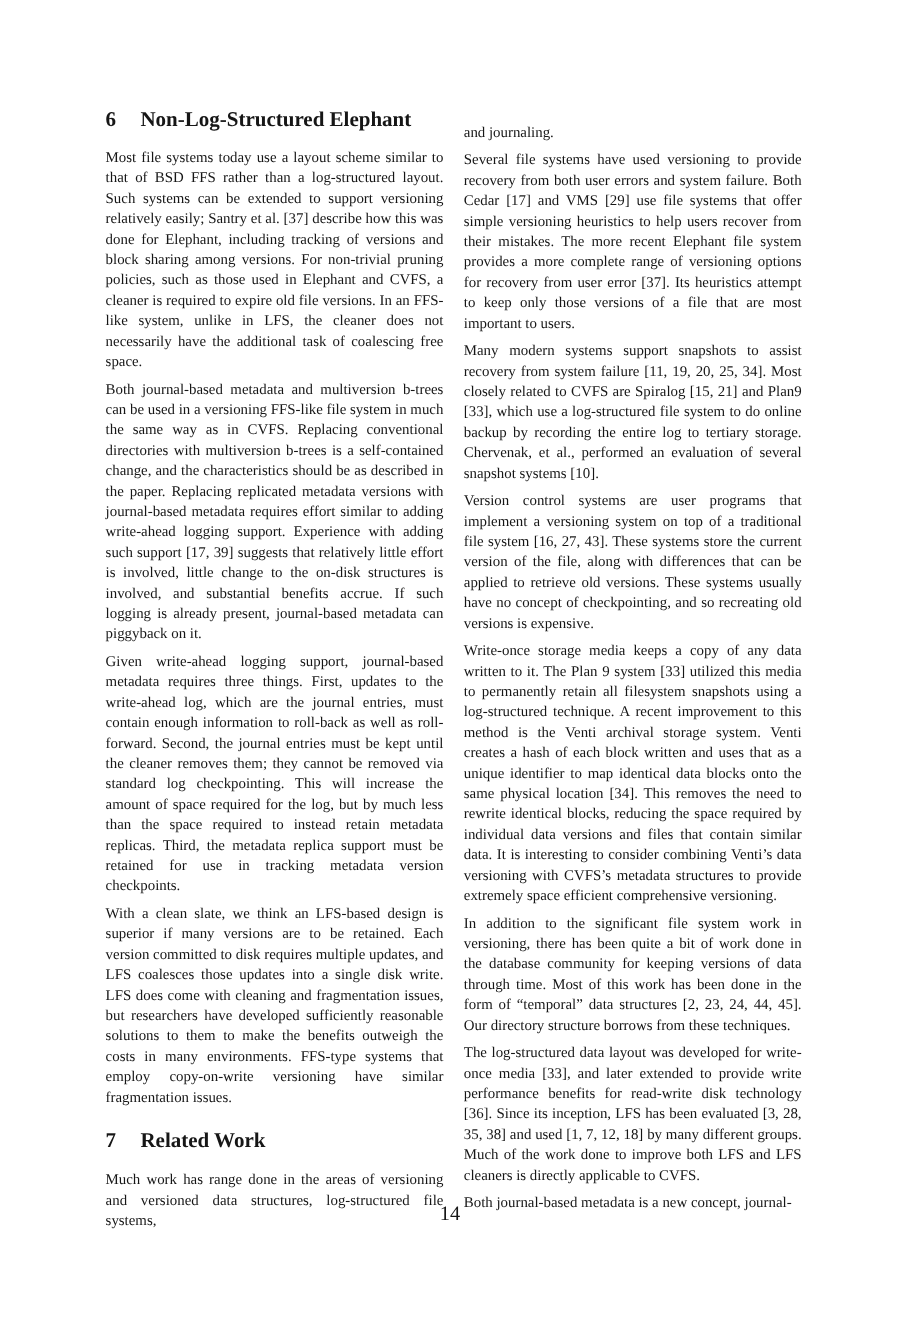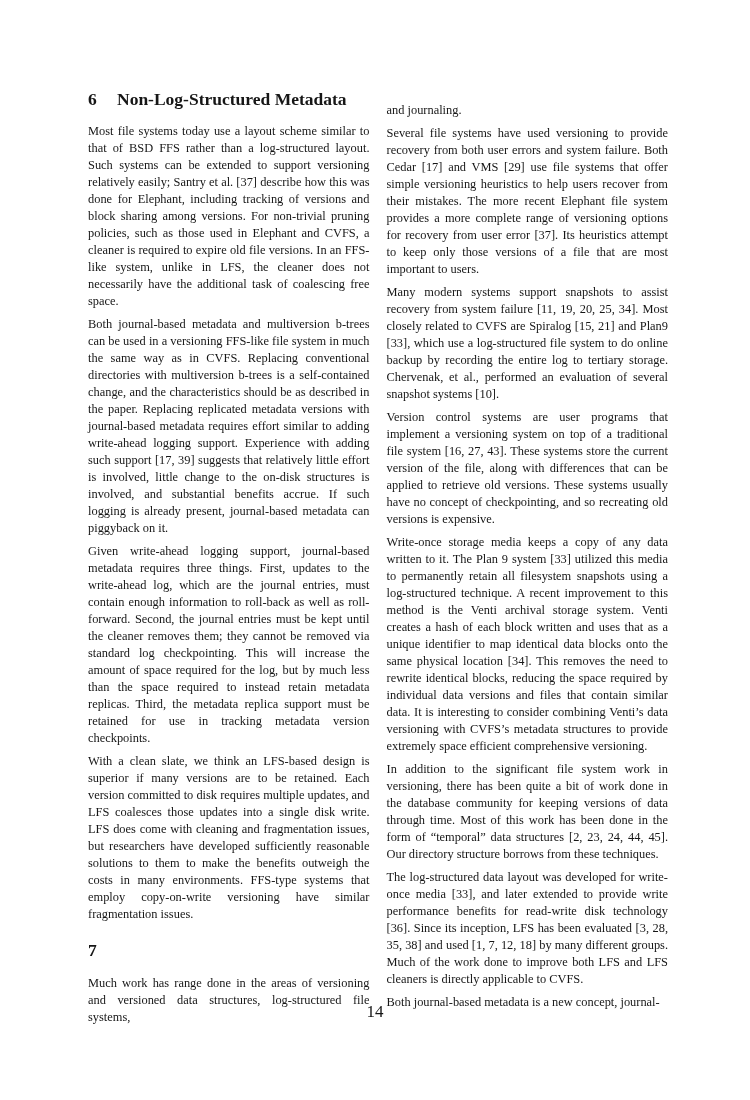--- a/index.html
+++ b/index.html
@@ -54,30 +54,33 @@
 </head>
 <body>
 
 <div class="page">
   <div class="columns">
 
     <div class="col col-left">
       <h2 class="sec-heading h6">
         <span class="sec-num">6</span>
         <span class="sec-title">
-          <span class="t-line">Non-Log-Structured Metadata</span>
+          <span class="t-line">Non-Log-Structured Elephant</span>
         </span>
       </h2>
       <p class="body">Most file systems today use a layout scheme similar to that of BSD FFS rather than a log-structured layout. Such systems can be extended to support versioning relatively easily; Santry et al. [37] describe how this was done for Elephant, including tracking of versions and block sharing among versions. For non-trivial pruning policies, such as those used in Elephant and CVFS, a cleaner is required to expire old file versions. In an FFS-like system, unlike in LFS, the cleaner does not necessarily have the additional task of coalescing free space.</p>
       <p class="body">Both journal-based metadata and multiversion b-trees can be used in a versioning FFS-like file system in much the same way as in CVFS. Replacing conventional directories with multiversion b-trees is a self-contained change, and the characteristics should be as described in the paper. Replacing replicated metadata versions with journal-based metadata requires effort similar to adding write-ahead logging support. Experience with adding such support [17, 39] suggests that relatively little effort is involved, little change to the on-disk structures is involved, and substantial benefits accrue. If such logging is already present, journal-based metadata can piggyback on it.</p>
       <p class="body">Given write-ahead logging support, journal-based metadata requires three things. First, updates to the write-ahead log, which are the journal entries, must contain enough information to roll-back as well as roll-forward. Second, the journal entries must be kept until the cleaner removes them; they cannot be removed via standard log checkpointing. This will increase the amount of space required for the log, but by much less than the space required to instead retain metadata replicas. Third, the metadata replica support must be retained for use in tracking metadata version checkpoints.</p>
       <p class="body">With a clean slate, we think an LFS-based design is superior if many versions are to be retained. Each version committed to disk requires multiple updates, and LFS coalesces those updates into a single disk write. LFS does come with cleaning and fragmentation issues, but researchers have developed sufficiently reasonable solutions to them to make the benefits outweigh the costs in many environments. FFS-type systems that employ copy-on-write versioning have similar fragmentation issues.</p>
 
       <h2 class="sec-heading h7">
         <span class="sec-num">7</span>
+        <span class="sec-title">
+          <span class="t-line">Related Work</span>
+        </span>
       </h2>
       <p class="body">Much work has range done in the areas of versioning and versioned data structures, log-structured file systems,</p>
     </div>
 
     <div class="col col-right">
       <p class="body">and journaling.</p>
       <p class="body">Several file systems have used versioning to provide recovery from both user errors and system failure. Both Cedar [17] and VMS [29] use file systems that offer simple versioning heuristics to help users recover from their mistakes. The more recent Elephant file system provides a more complete range of versioning options for recovery from user error [37]. Its heuristics attempt to keep only those versions of a file that are most important to users.</p>
       <p class="body">Many modern systems support snapshots to assist recovery from system failure [11, 19, 20, 25, 34]. Most closely related to CVFS are Spiralog [15, 21] and Plan9 [33], which use a log-structured file system to do online backup by recording the entire log to tertiary storage. Chervenak, et al., performed an evaluation of several snapshot systems [10].</p>
       <p class="body">Version control systems are user programs that implement a versioning system on top of a traditional file system [16, 27, 43]. These systems store the current version of the file, along with differences that can be applied to retrieve old versions. These systems usually have no concept of checkpointing, and so recreating old versions is expensive.</p>
       <p class="body">Write-once storage media keeps a copy of any data written to it. The Plan 9 system [33] utilized this media to permanently retain all filesystem snapshots using a log-structured technique. A recent improvement to this method is the Venti archival storage system. Venti creates a hash of each block written and uses that as a unique identifier to map identical data blocks onto the same physical location [34]. This removes the need to rewrite identical blocks, reducing the space required by individual data versions and files that contain similar data. It is interesting to consider combining Venti’s data versioning with CVFS’s metadata structures to provide extremely space efficient comprehensive versioning.</p>

